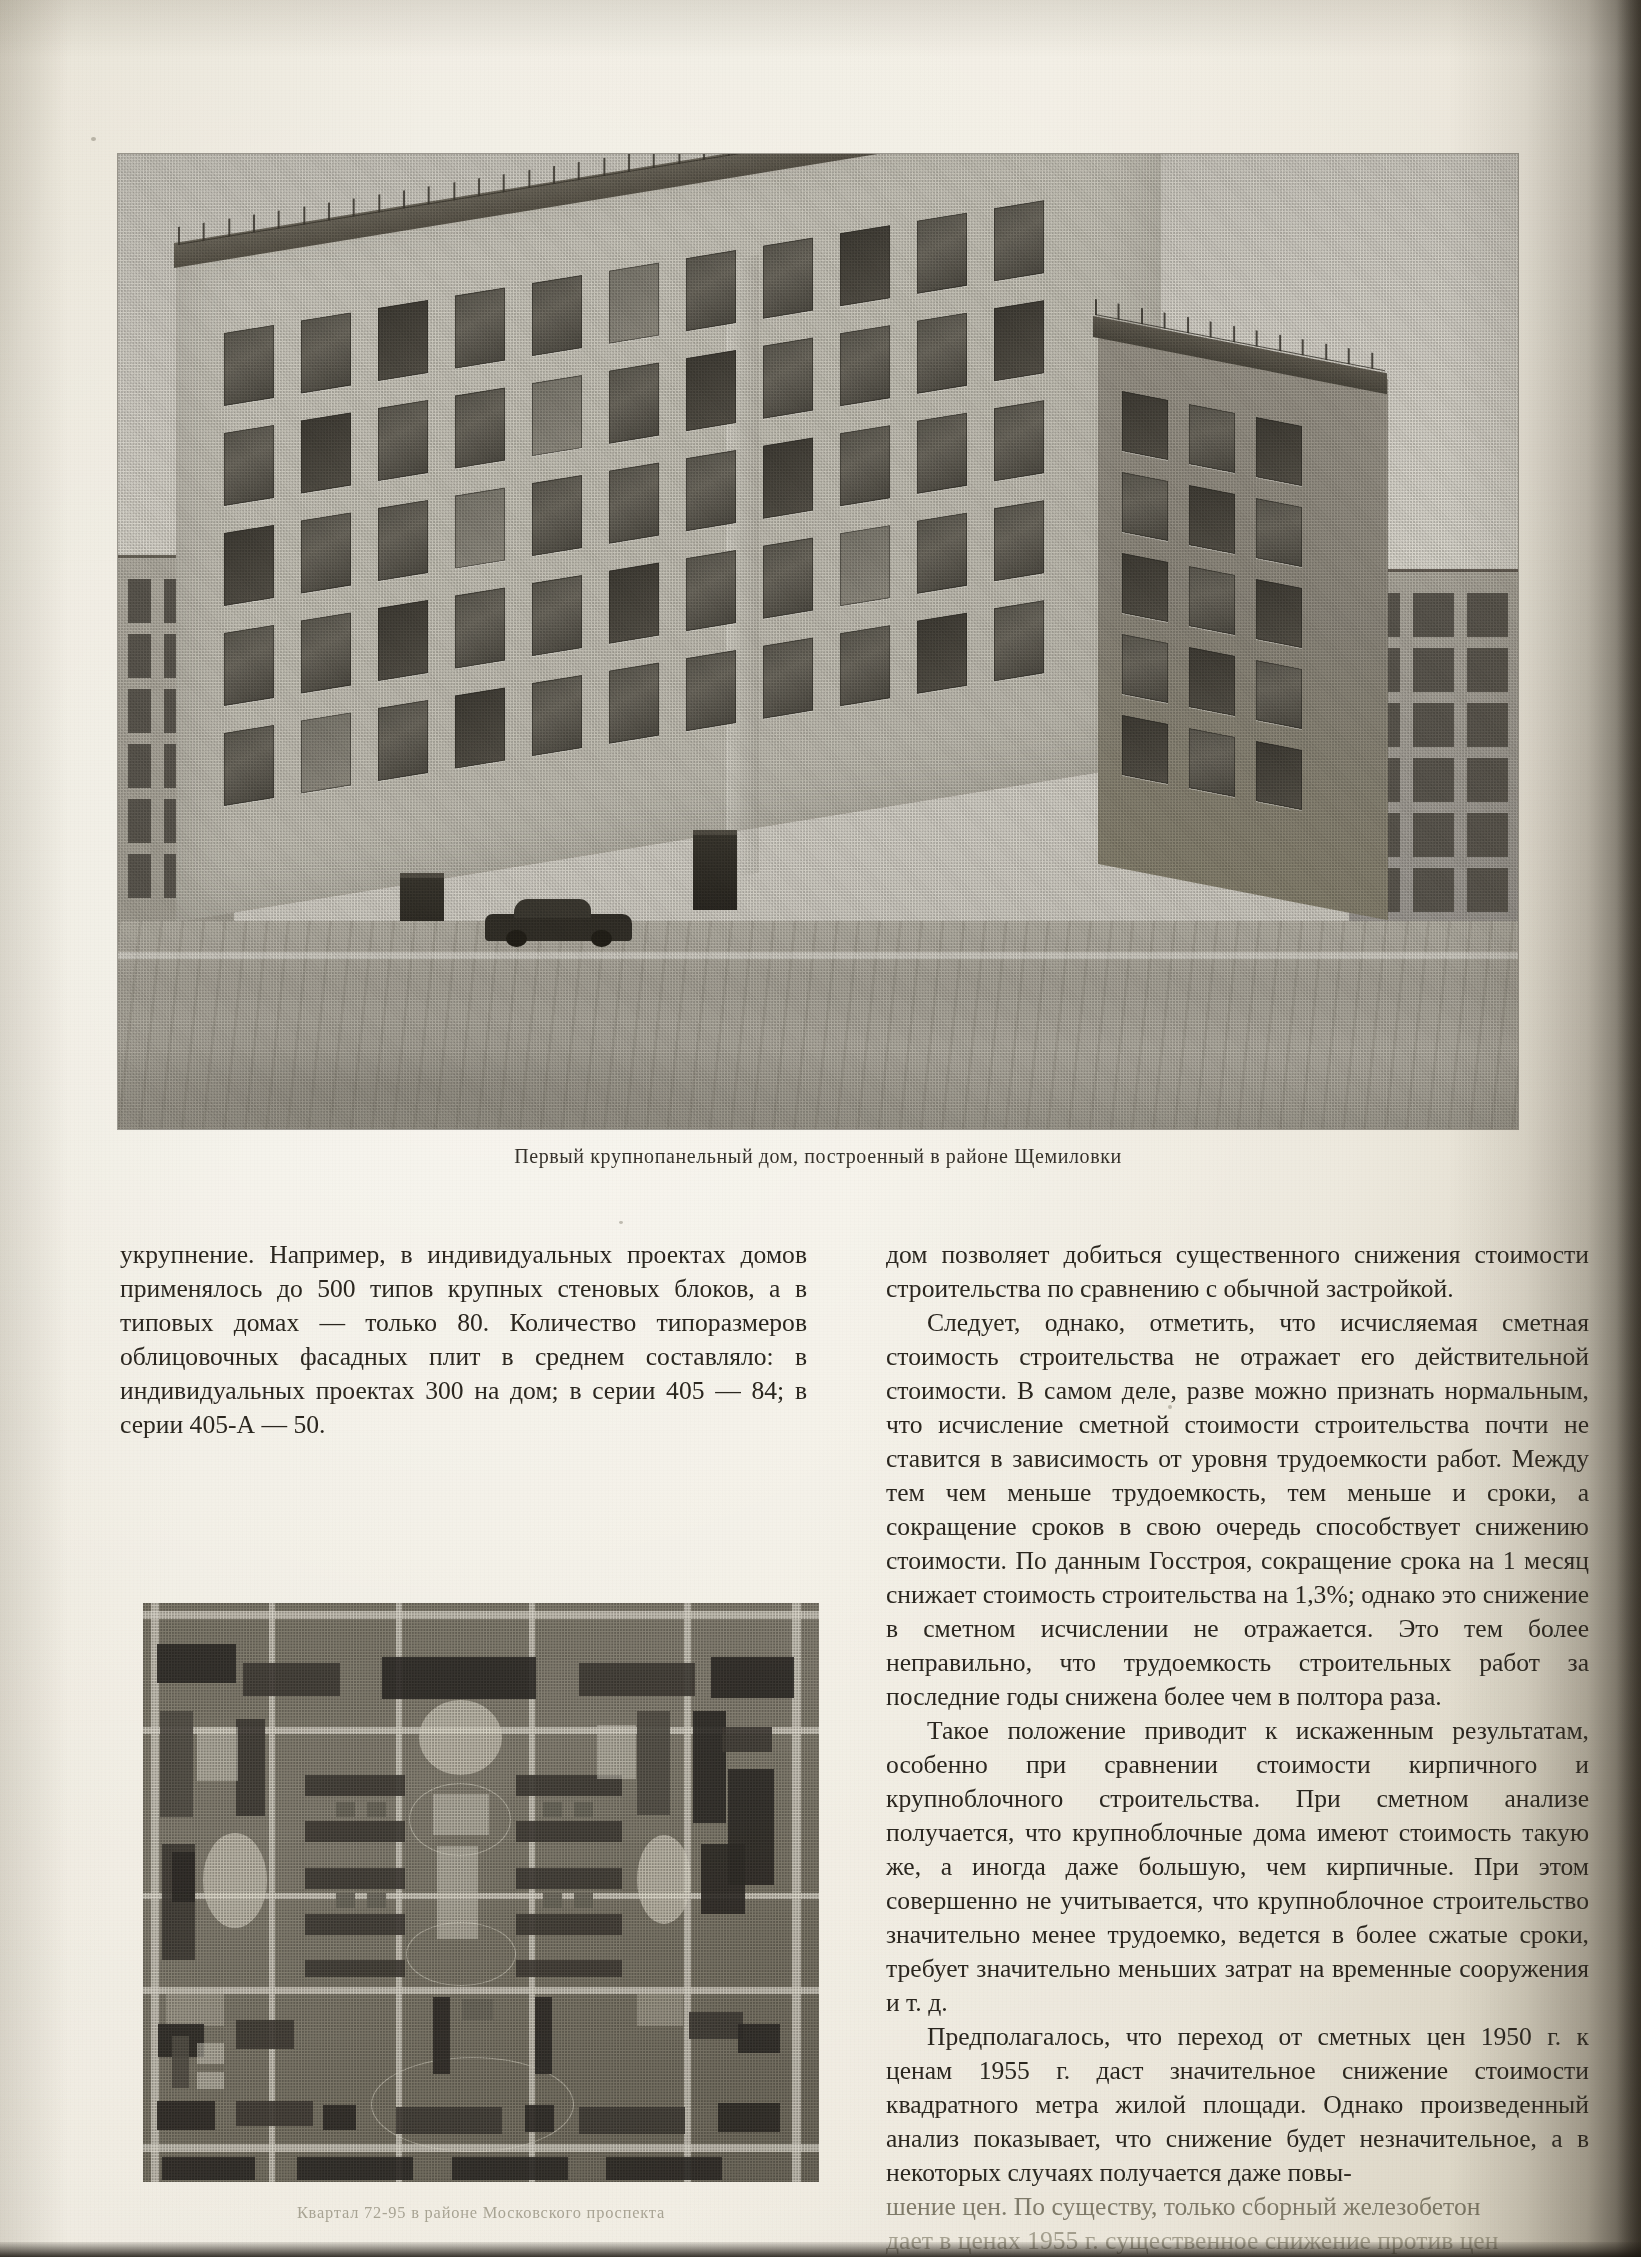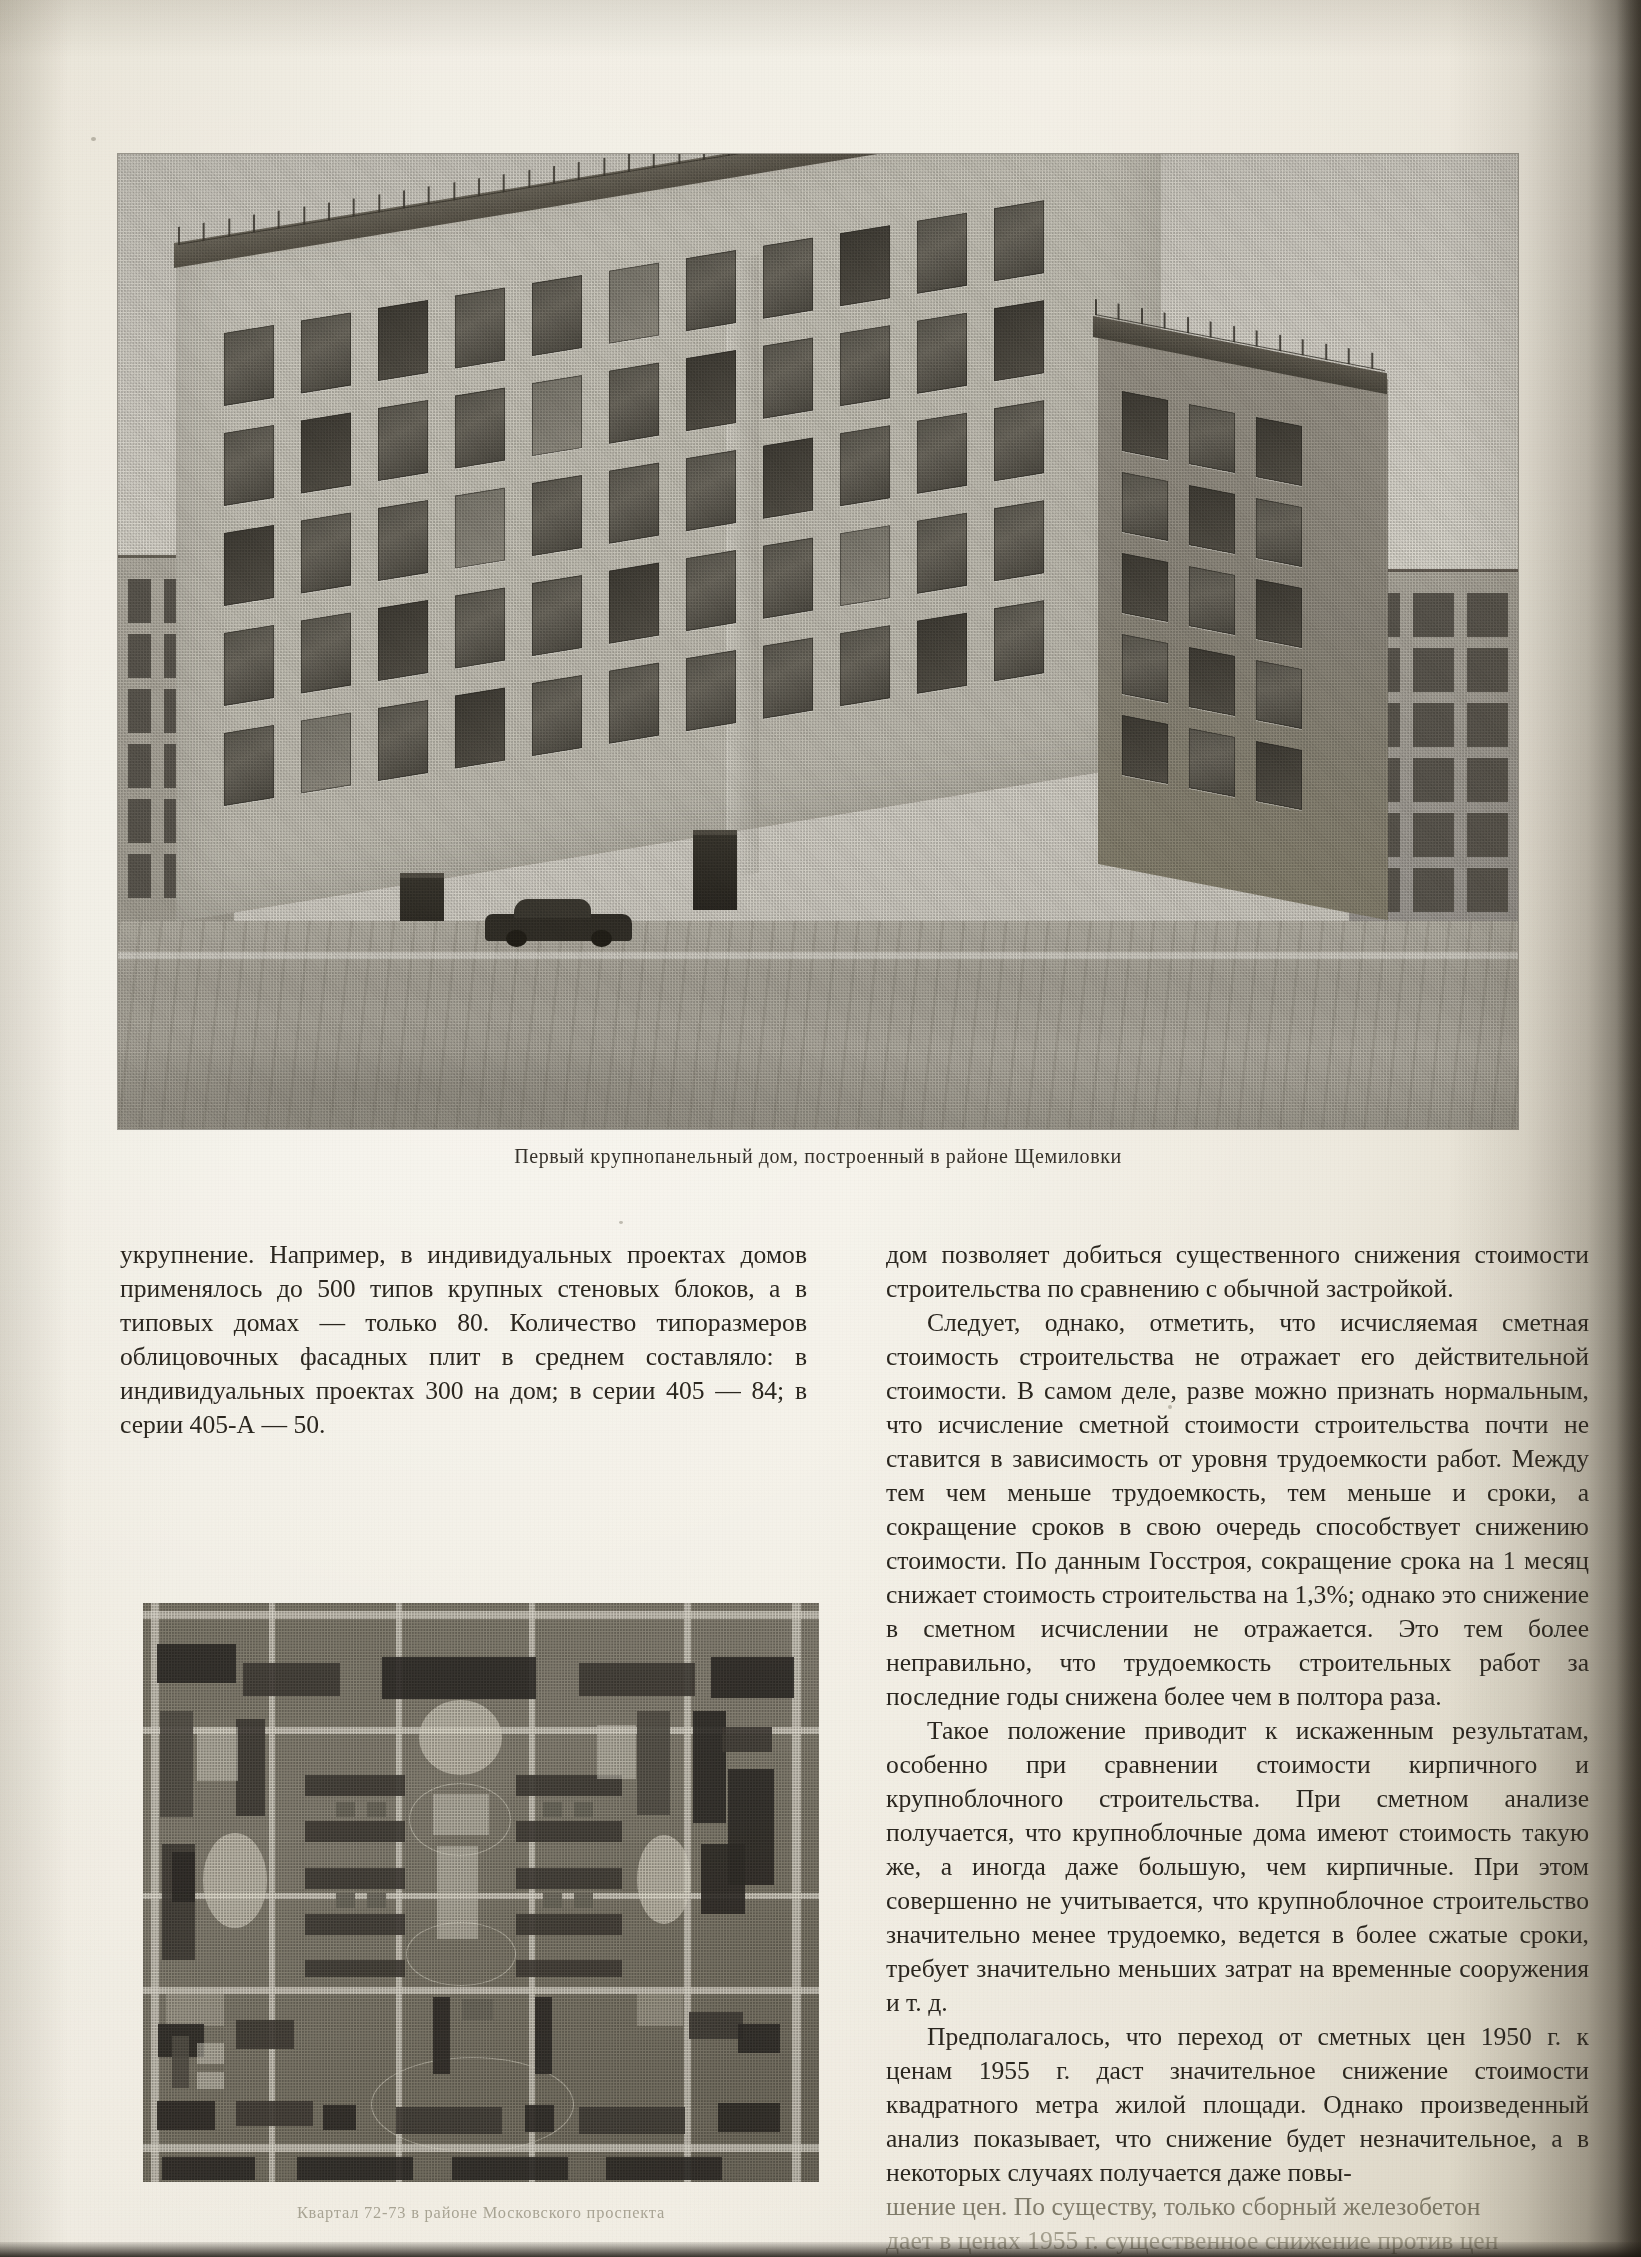--- a/index.html
+++ b/index.html
@@ -649,21 +649,21 @@
         <div class="yard" style="left:54px;  top:469px; width:27px; height:17.4px;"></div>
 
         <div class="blk dk" style="left:290px; top:394px; width:17.4px; height:77px;"></div>
         <div class="blk dk" style="left:392px; top:394px; width:17.4px; height:77px;"></div>
         <div class="blk lt" style="left:319px; top:396px; width:31px; height:21px;"></div>
 
         <div class="plan-halftone"></div>
       </div>
     </div>
 
-    <div class="plan-caption">Квартал 72-73 в районе Московского проспекта</div>
+    <div class="plan-caption">Квартал 72-95 в районе Московского проспекта</div>
 
     <div class="speck" style="left:91px;  top:137px; width:4.8px; height:3.9px;"></div>
     <div class="speck" style="left:619px; top:1221px; width:3.9px; height:2.9px;"></div>
     <div class="speck" style="left:1168px; top:1405px; width:3.9px; height:3.9px;"></div>
 
   </div>
 
   <div class="paper-grain"></div>
   <div class="left-edge-shadow"></div>
   <div class="top-shadow"></div>

